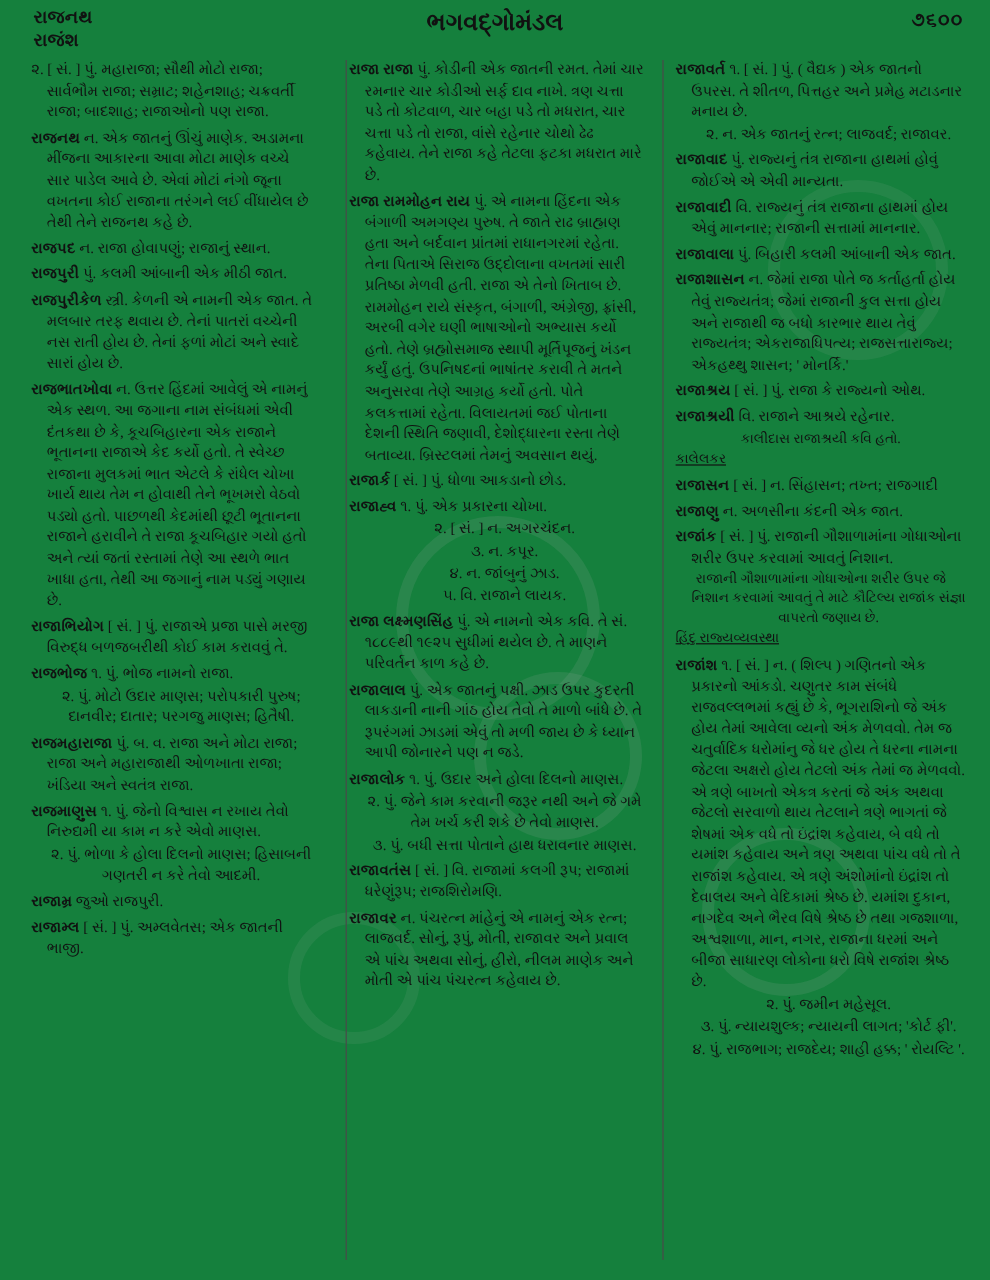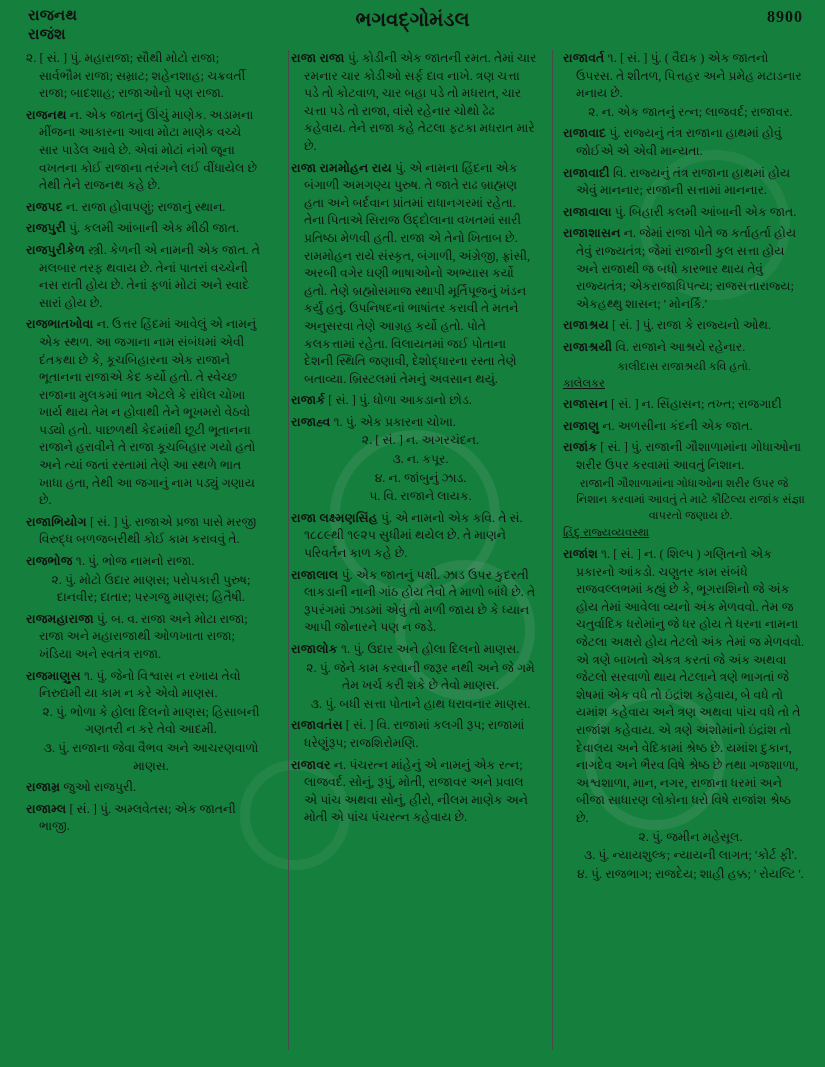--- a/index.html
+++ b/index.html
@@ -148,21 +148,21 @@
   <div class="scan-blotch b3"></div>
   <div class="scan-blotch b4"></div>
   <div class="scan-blotch b5"></div>
 
   <div class="runhead">
     <div class="runhead-left">
       <div>રાજનથ</div>
       <div>રાજંશ</div>
     </div>
     <div class="runhead-center">ભગવદ્ગોમંડલ</div>
-    <div class="runhead-right">8900</div>
+    <div class="runhead-right">૭૬૦૦</div>
   </div>
 
   <div class="columns">
     <div class="rule rule-1"></div>
     <div class="rule rule-2"></div>
 
     <div class="col col-1" id="col0">
         <div class="entry">
           <p><span>૨. [ સં. ] પું. મહારાજા; સૌથી મોટો રાજા; સાર્વભૌમ રાજા; સમ્રાટ; શહેનશાહ; ચક્રવર્તી રાજા; બાદશાહ; રાજાઓનો પણ રાજા.</span></p>
         </div>
@@ -187,21 +187,20 @@
         <div class="entry">
           <p><span class="hw">રાજભોજ</span> <span>૧. પું. ભોજ નામનો રાજા.</span></p>
           <p class="sub"><span>૨. પું. મોટો ઉદાર માણસ; પરોપકારી પુરુષ; દાનવીર; દાતાર; પરગજુ માણસ; હિતૈષી.</span></p>
         </div>
         <div class="entry">
           <p><span class="hw">રાજમહારાજા</span> <span>પું. બ. વ. રાજા અને મોટા રાજા; રાજા અને મહારાજાથી ઓળખાતા રાજા; ખંડિયા અને સ્વતંત્ર રાજા.</span></p>
         </div>
         <div class="entry">
           <p><span class="hw">રાજમાણુસ</span> <span>૧. પું. જેનો વિશ્વાસ ન રખાય તેવો નિરુદ્યમી યા કામ ન કરે એવો માણસ.</span></p>
           <p class="sub"><span>૨. પું. ભોળા કે હોલા દિલનો માણસ; હિસાબની ગણતરી ન કરે તેવો આદમી.</span></p>
-          <p class="sub"><span>૩. પું. રાજાના જેવા વૈભવ અને આચરણવાળો માણસ.</span></p>
         </div>
         <div class="entry">
           <p><span class="hw">રાજામ્ર</span> <span>જુઓ રાજપુરી.</span></p>
         </div>
         <div class="entry">
           <p><span class="hw">રાજામ્લ</span> <span>[ સં. ] પું. અમ્લવેતસ; એક જાતની ભાજી.</span></p>
         </div>
       </div>
     <div class="col col-2" id="col1">
         <div class="entry">

